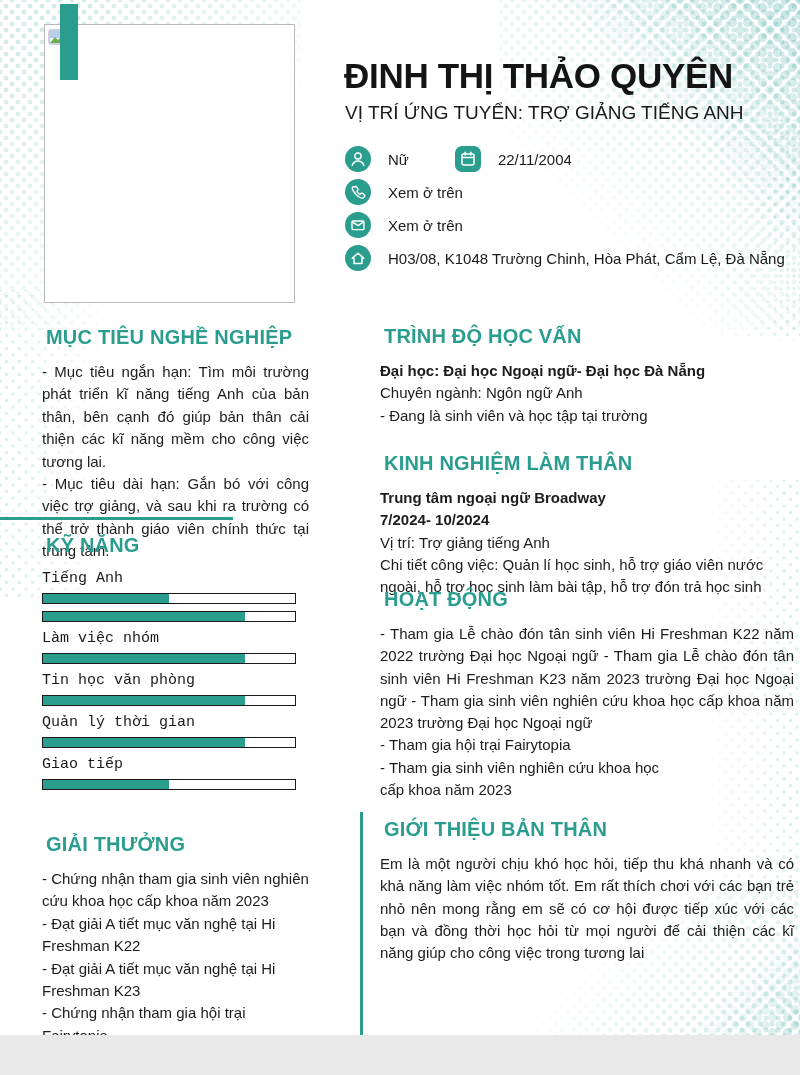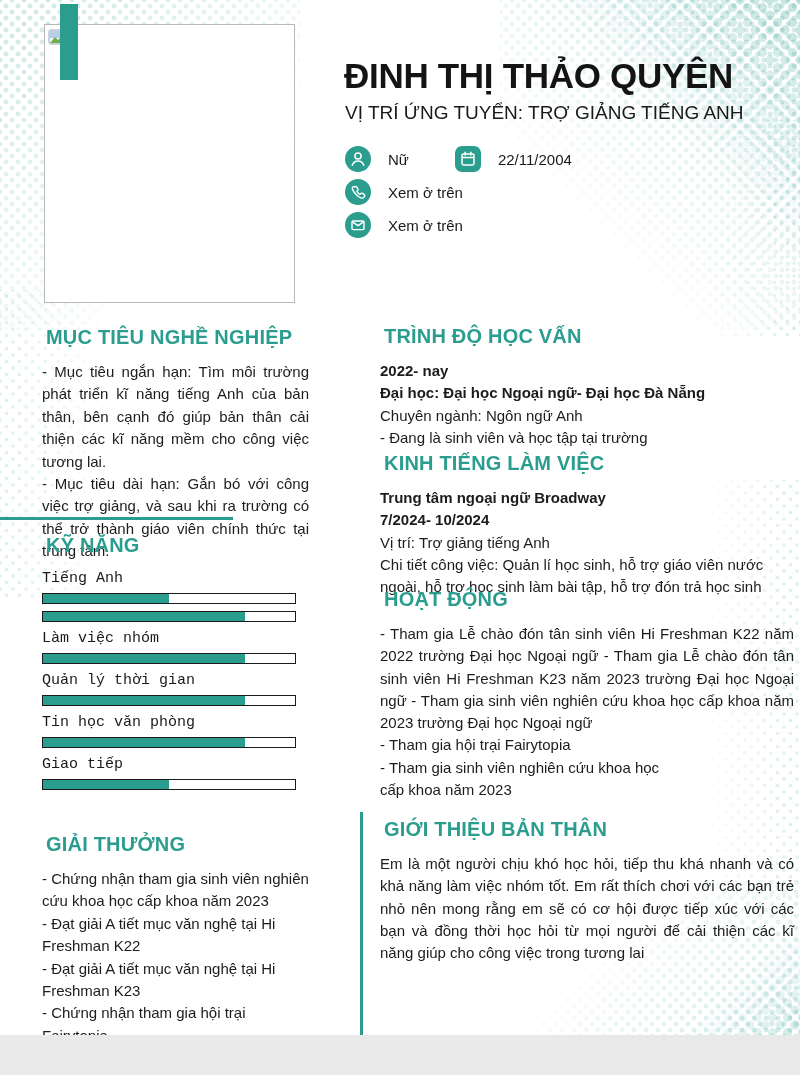--- a/index.html
+++ b/index.html
@@ -146,20 +146,28 @@
       <span class="contact-label">Xem ở trên</span>
     </div>
     <div class="contact-row">
       <svg class="contact-icon" viewBox="0 0 26 26">
         <circle cx="13" cy="13" r="13" fill="#2a9d8f"></circle>
         <rect x="7" y="9" width="12" height="8.6" rx="1" fill="none" stroke="#ffffff" stroke-width="1.4"></rect>
         <path d="M7.4 9.8 L13 13.6 L18.6 9.8" fill="none" stroke="#ffffff" stroke-width="1.4" stroke-linejoin="round"></path>
       </svg>
       <span class="contact-label">Xem ở trên</span>
     </div>
+    <div class="contact-row">
+      <svg class="contact-icon" viewBox="0 0 26 26">
+        <circle cx="13" cy="13" r="13" fill="#2a9d8f"></circle>
+        <path d="M7.2 13.2 L13 8.2 L18.8 13.2" fill="none" stroke="#ffffff" stroke-width="1.5" stroke-linecap="round" stroke-linejoin="round"></path>
+        <path d="M9 12.4 V18.4 H17 V12.4" fill="none" stroke="#ffffff" stroke-width="1.5" stroke-linejoin="round"></path>
+      </svg>
+      <span class="contact-label">H03/08, K1048 Trường Chinh, Hòa Phát, Cẩm Lệ, Đà Nẵng</span>
+    </div>
   </div>
 
   <div class="left-col" style="top:326px;">
     <div class="sec-title">MỤC TIÊU NGHỀ NGHIỆP</div>
     <p class="body-text">- Mục tiêu ngắn hạn: Tìm môi trường phát triển kĩ năng tiếng Anh của bản thân, bên cạnh đó giúp bản thân cải thiện các kĩ năng mềm cho công việc tương lai.</p>
     <p class="body-text">- Mục tiêu dài hạn: Gắn bó với công việc trợ giảng, và sau khi ra trường có thể trở thành giáo viên chính thức tại trung tâm.</p>
   </div>
 
   <div class="divider"></div>
 
@@ -176,27 +184,27 @@
           <div class="skill-fill" style="width: 80%;"></div>
         </div>
     </div>
     <div class="skill-row">
       <div class="skill-label">Làm việc nhóm</div>
       <div class="skill-track">
           <div class="skill-fill" style="width: 80%;"></div>
         </div>
     </div>
     <div class="skill-row">
+      <div class="skill-label">Tin học văn phòng</div>
+      <div class="skill-track">
+          <div class="skill-fill" style="width: 80%;"></div>
+        </div>
+    </div>
+    <div class="skill-row">
       <div class="skill-label">Quản lý thời gian</div>
-      <div class="skill-track">
-          <div class="skill-fill" style="width: 80%;"></div>
-        </div>
-    </div>
-    <div class="skill-row">
-      <div class="skill-label">Tin học văn phòng</div>
       <div class="skill-track">
           <div class="skill-fill" style="width: 80%;"></div>
         </div>
     </div>
     <div class="skill-row">
       <div class="skill-label">Giao tiếp</div>
       <div class="skill-track">
           <div class="skill-fill" style="width: 50%;"></div>
         </div>
     </div>
@@ -205,28 +213,27 @@
   <div class="left-col" style="top:833px;">
     <div class="sec-title">GIẢI THƯỞNG</div>
     <div class="body-text" style="text-align:left;">- Chứng nhận tham gia sinh viên nghiên cứu khoa học cấp khoa năm 2023</div>
     <div class="body-text" style="text-align:left;">- Đạt giải A tiết mục văn nghệ tại Hi Freshman K22</div>
     <div class="body-text" style="text-align:left;">- Đạt giải A tiết mục văn nghệ tại Hi Freshman K23</div>
     <div class="body-text" style="text-align:left;">- Chứng nhận tham gia hội trại Fairytopia</div>
   </div>
 
   <div class="right-col" style="top:325px;">
     <div class="sec-title">TRÌNH ĐỘ HỌC VẤN</div>
-    <div class="line b">2022- nay</div>
     <div class="line b">Đại học: Đại học Ngoại ngữ- Đại học Đà Nẵng</div>
     <div class="line i">Chuyên ngành: Ngôn ngữ Anh</div>
     <div class="line">- Đang là sinh viên và học tập tại trường</div>
   </div>
 
   <div class="right-col" style="top:452px;">
-    <div class="sec-title">KINH TIẾNG LÀM VIỆC</div>
+    <div class="sec-title">KINH NGHIỆM LÀM THÂN</div>
     <div class="line b">Trung tâm ngoại ngữ Broadway</div>
     <div class="line b">7/2024- 10/2024</div>
     <div class="line i">Vị trí: Trợ giảng tiếng Anh</div>
     <div class="line">Chi tiết công việc: Quản lí học sinh, hỗ trợ giáo viên nước ngoài, hỗ trợ học sinh làm bài tập, hỗ trợ đón trả học sinh</div>
   </div>
 
   <div class="right-col" style="top:588px;">
     <div class="sec-title">HOẠT ĐỘNG</div>
     <div class="line" style="text-align:justify;">- Tham gia Lễ chào đón tân sinh viên Hi Freshman K22 năm 2022 trường Đại học Ngoại ngữ - Tham gia Lễ chào đón tân sinh viên Hi Freshman K23 năm 2023 trường Đại học Ngoại ngữ - Tham gia sinh viên nghiên cứu khoa học cấp khoa năm 2023 trường Đại học Ngoại ngữ</div>
     <div class="line">- Tham gia hội trại Fairytopia</div>

